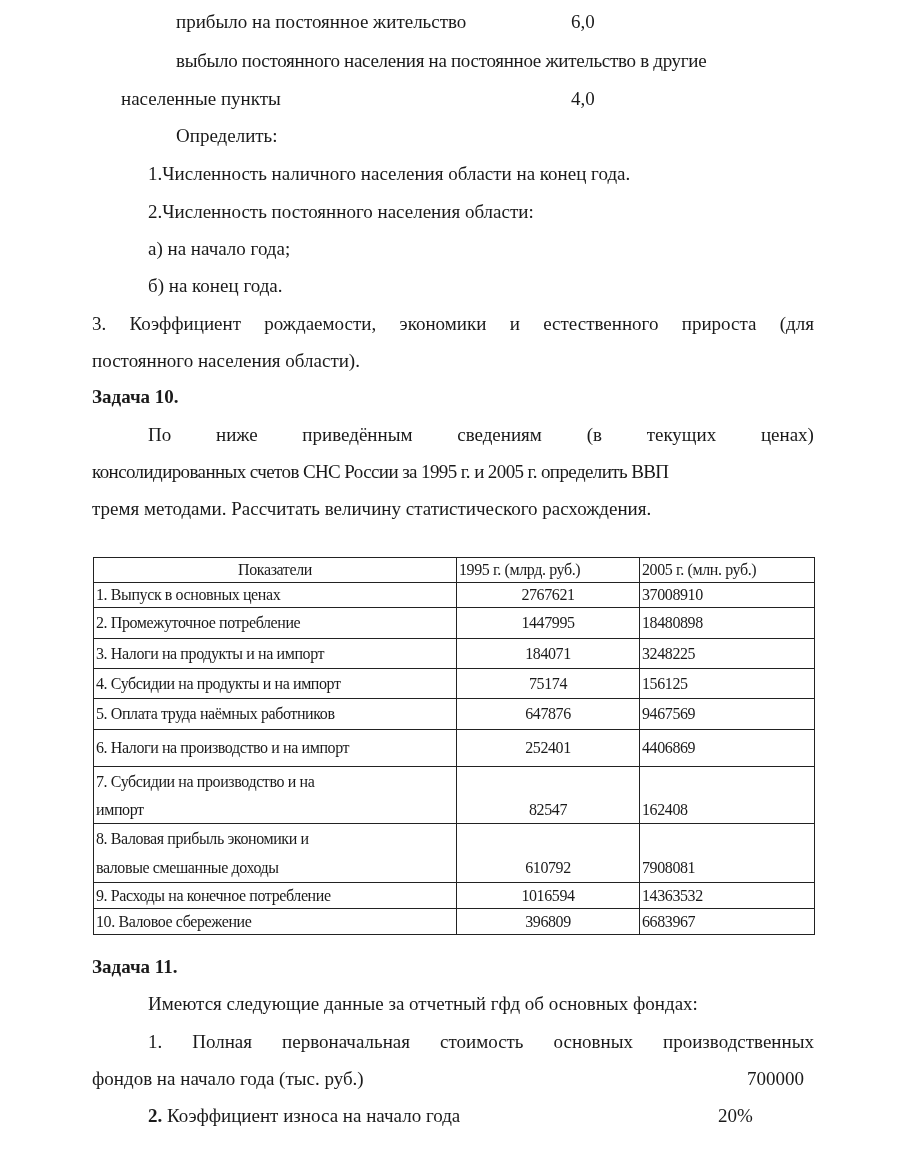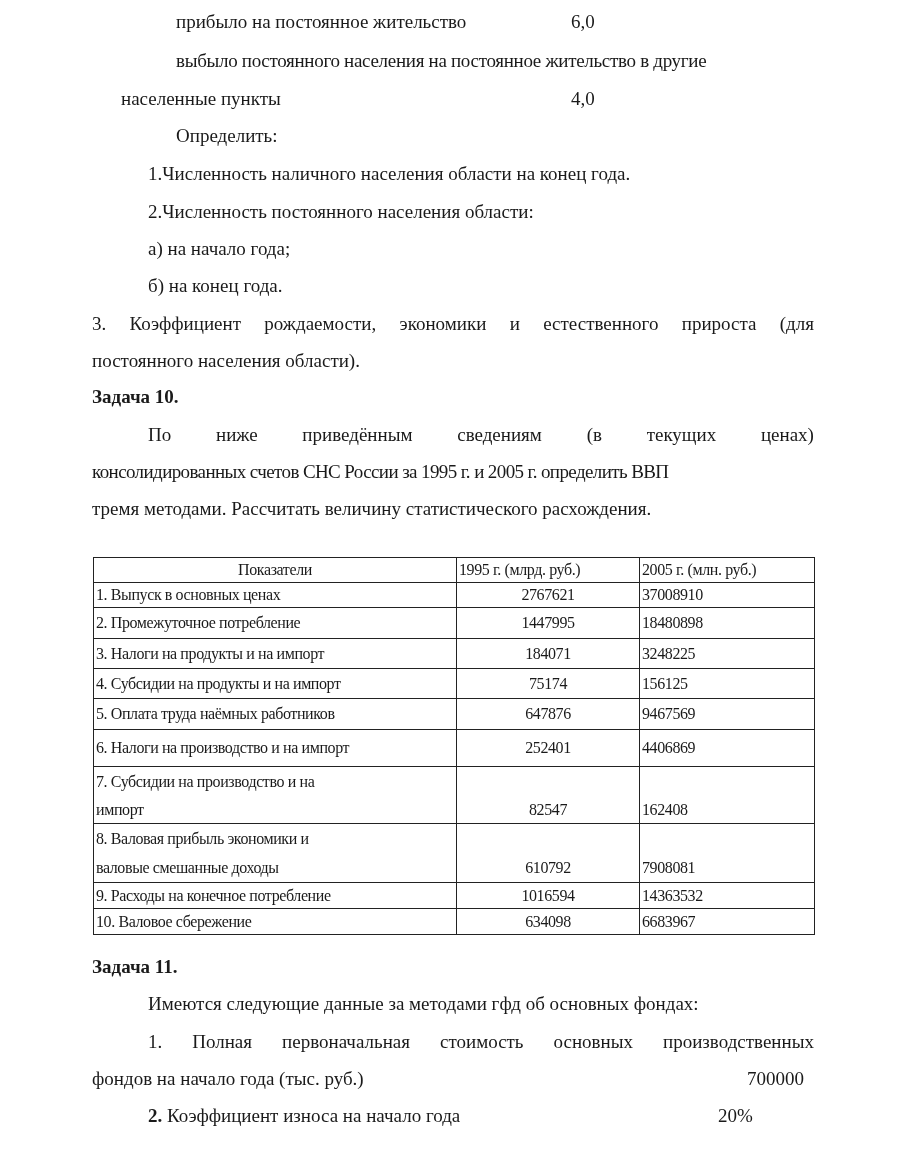--- a/index.html
+++ b/index.html
@@ -128,28 +128,28 @@
     <td class="c1" style="line-height:28px;">610792</td>
     <td class="c2" style="line-height:28px;">7908081</td>
   </tr>
   <tr>
     <td class="c0" style="line-height:25px;">9. Расходы на конечное потребление</td>
     <td class="c1" style="line-height:25px;">1016594</td>
     <td class="c2" style="line-height:25px;">14363532</td>
   </tr>
   <tr>
     <td class="c0" style="line-height:25px;">10. Валовое сбережение</td>
-    <td class="c1" style="line-height:25px;">634098</td>
+    <td class="c1" style="line-height:25px;">396809</td>
     <td class="c2" style="line-height:25px;">6683967</td>
   </tr>
 </tbody>
   </table>
 
 <div class="line bold" style="left:92px; top:955px;">Задача 11.</div>
-<div class="line" style="left:148px; top:992px;">Имеются следующие данные за методами гфд об основных фондах:</div>
+<div class="line" style="left:148px; top:992px;">Имеются следующие данные за отчетный гфд об основных фондах:</div>
 
 <div class="justify-line" style="top:1030px; left:148px; width:666px;">
   <span>1.</span>
   <span>Полная</span>
   <span>первоначальная</span>
   <span>стоимость</span>
   <span>основных</span>
   <span>производственных</span>
 </div>
 <div class="line" style="left:92px; top:1067px;">фондов на начало года (тыс. руб.)</div>

